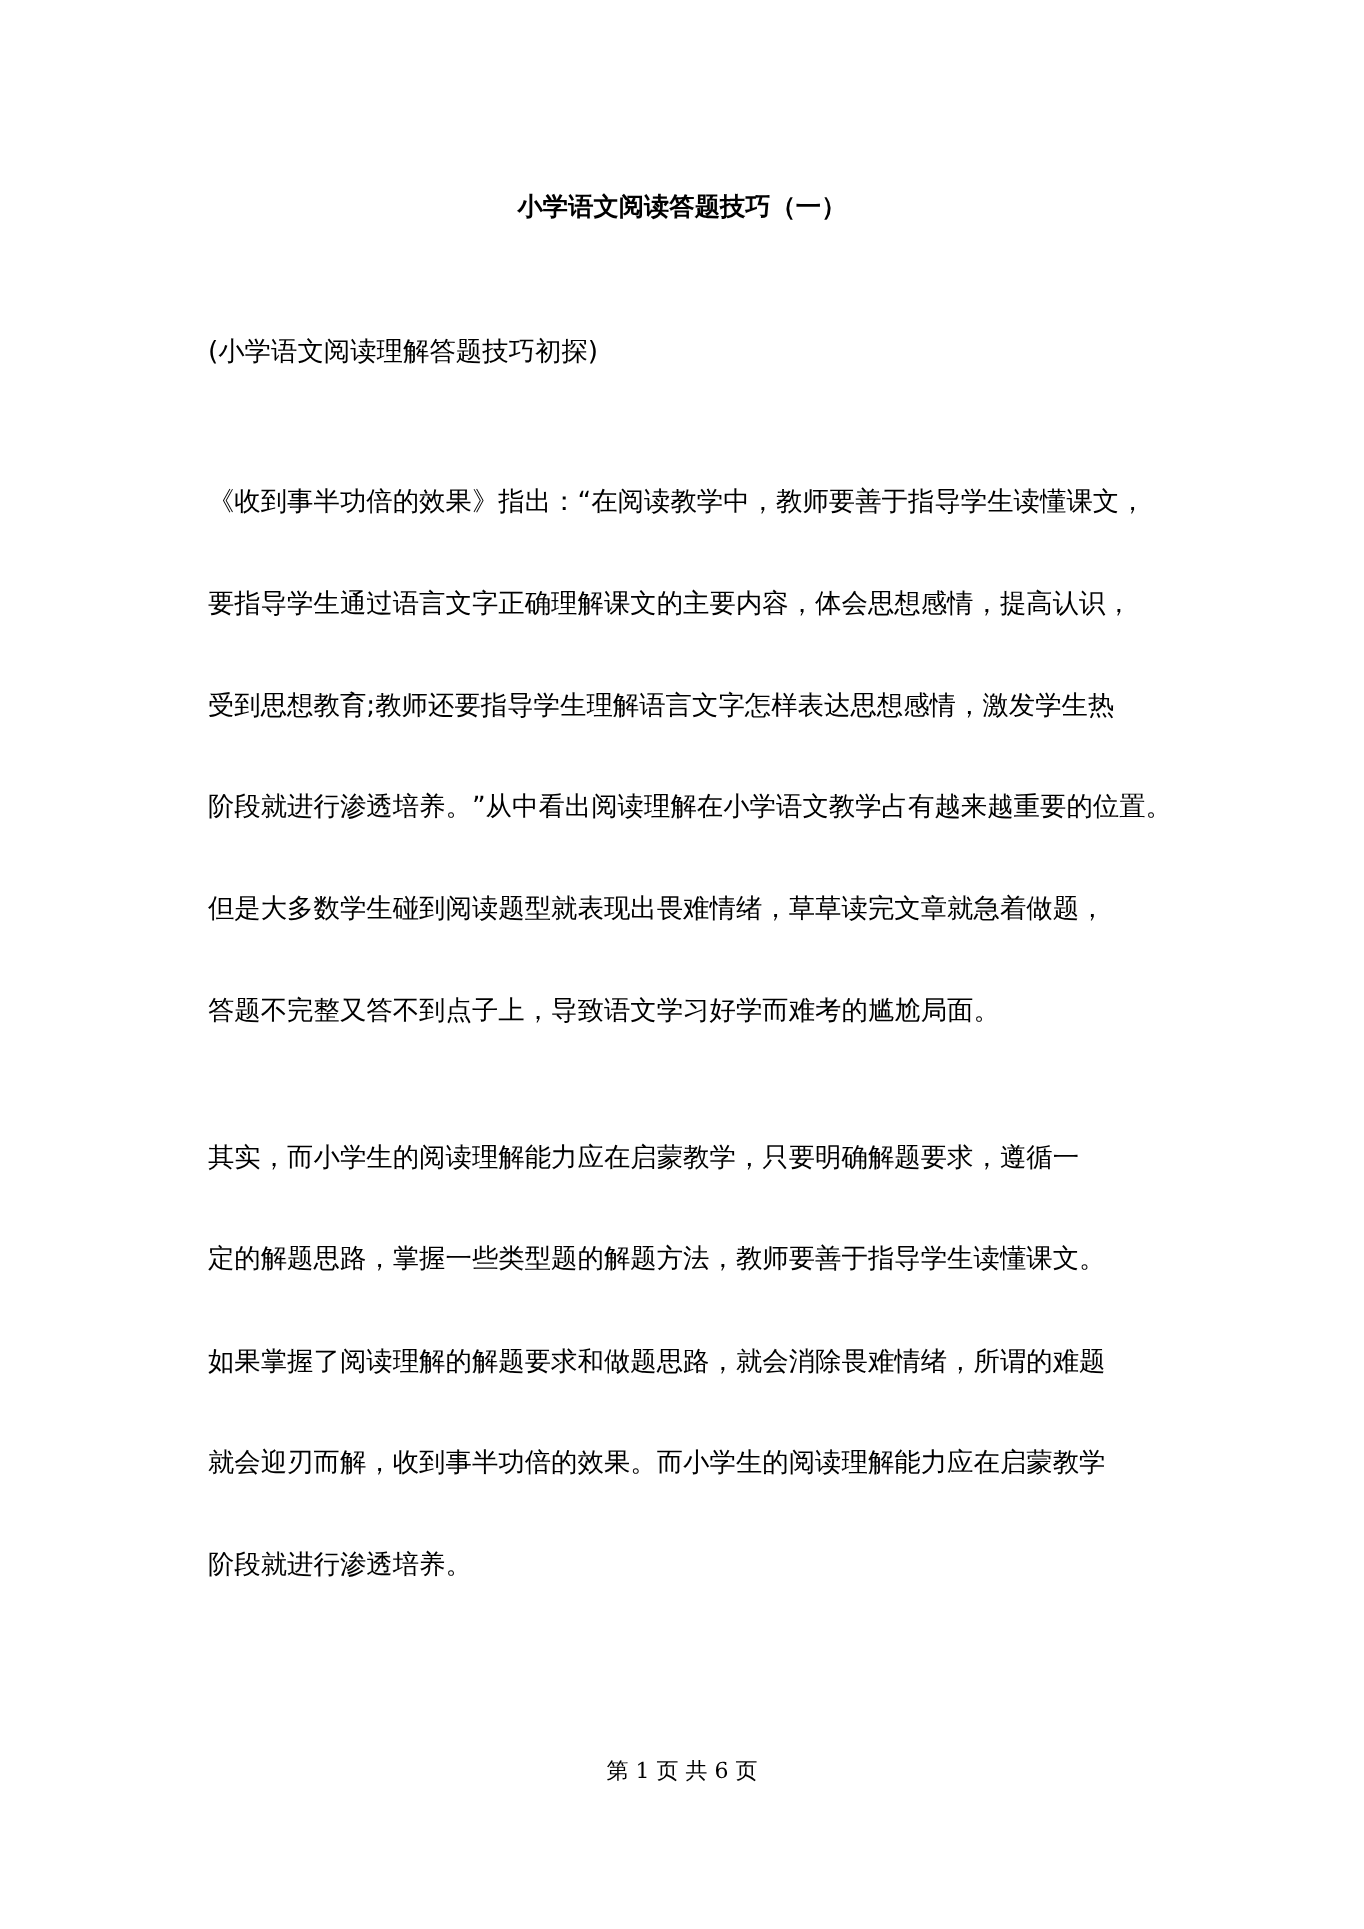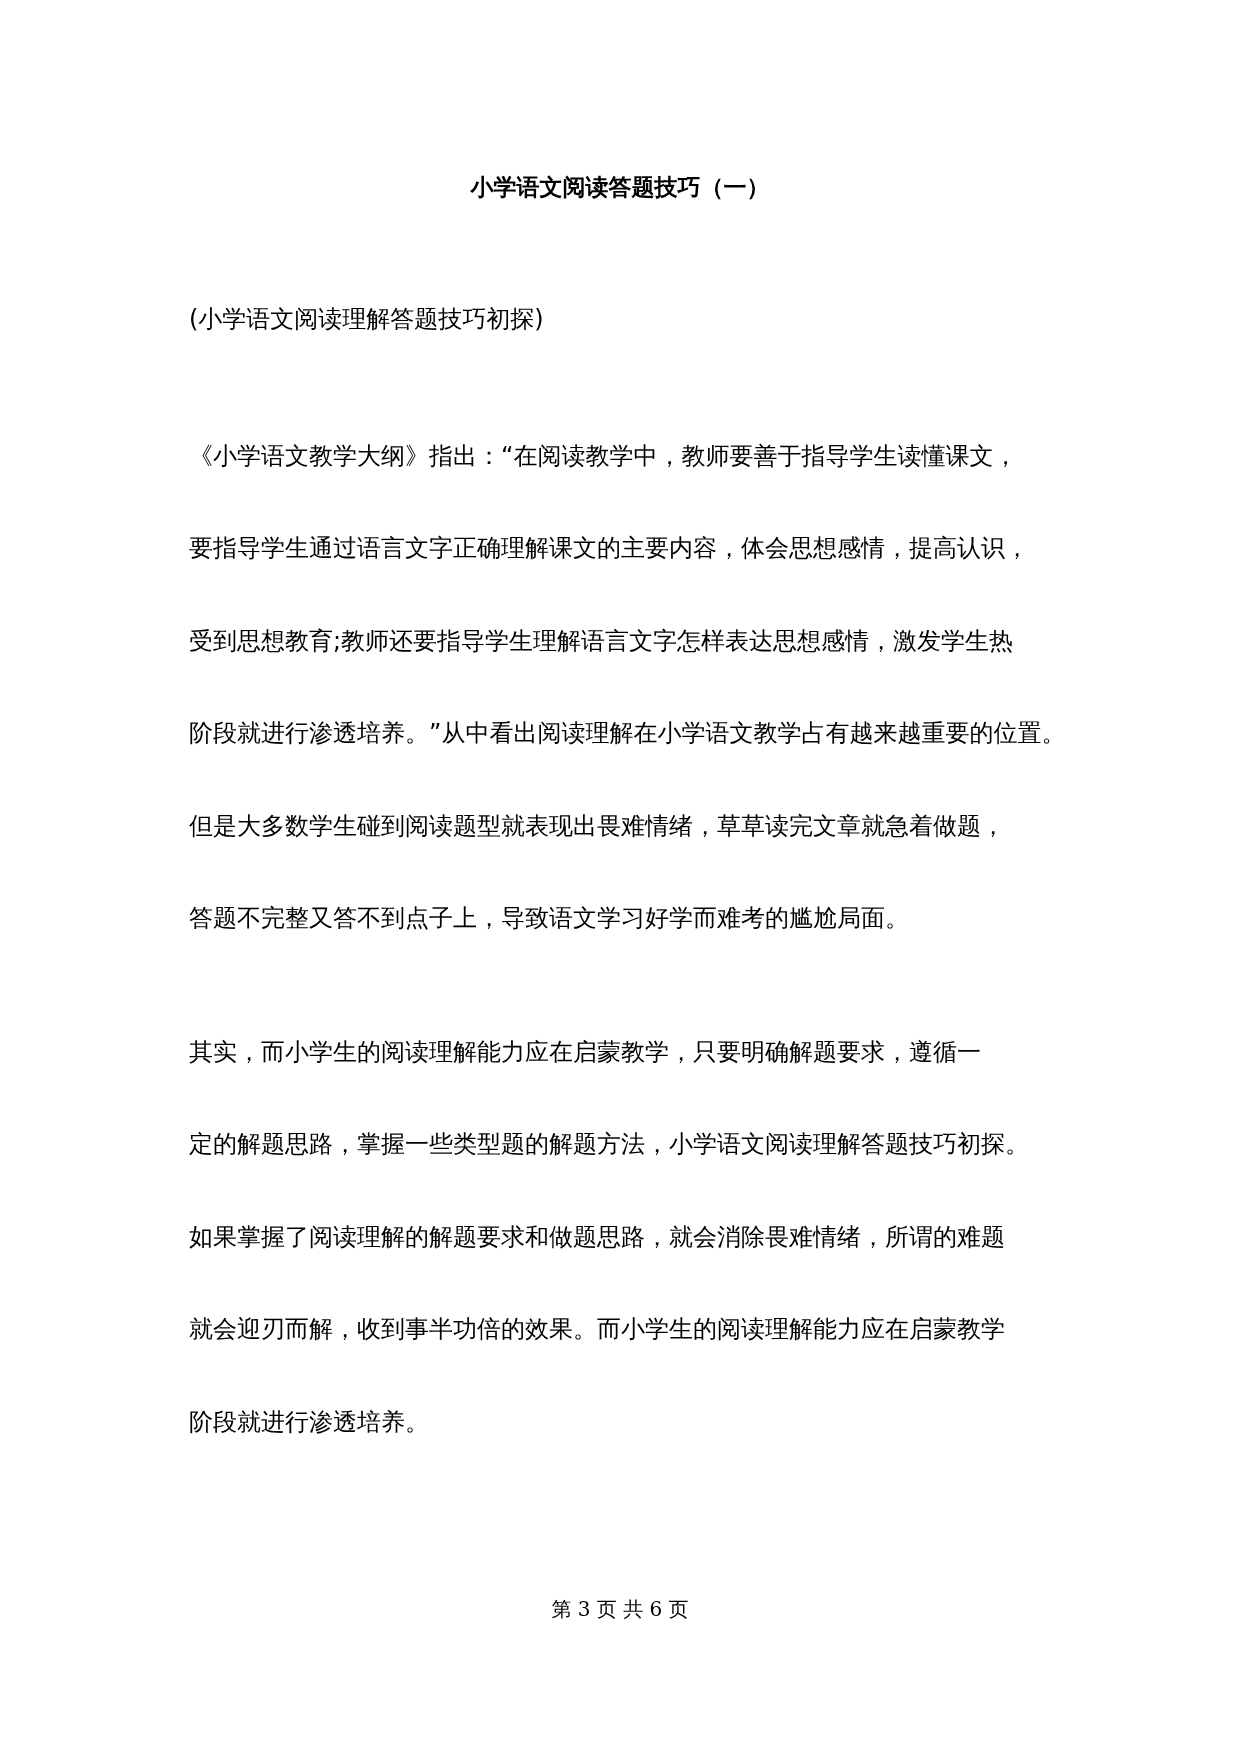--- a/index.html
+++ b/index.html
@@ -53,30 +53,30 @@
   </style>
 </head>
 <body>
 
 <div class="page">
   <div class="title">小学语文阅读答题技巧（一）</div>
 
   <div class="line" style="top:258px;">(小学语文阅读理解答题技巧初探)</div>
 
   <div>
-    <div class="line" style="top:395px;">《小学语文教学大纲》指出：“在阅读教学中，教师要善于指导学生读懂课文，</div>
+    <div class="line" style="top:395px;">《收到事半功倍的效果》指出：“在阅读教学中，教师要善于指导学生读懂课文，</div>
     <div class="line" style="top:487px;">要指导学生通过语言文字正确理解课文的主要内容，体会思想感情，提高认识，</div>
     <div class="line" style="top:580px;">受到思想教育;教师还要指导学生理解语言文字怎样表达思想感情，激发学生热</div>
     <div class="line" style="top:672px;">阶段就进行渗透培养。”从中看出阅读理解在小学语文教学占有越来越重要的位置。</div>
     <div class="line" style="top:765px;">但是大多数学生碰到阅读题型就表现出畏难情绪，草草读完文章就急着做题，</div>
     <div class="line" style="top:857px;">答题不完整又答不到点子上，导致语文学习好学而难考的尴尬局面。</div>
   </div>
 
   <div>
     <div class="line" style="top:991px;">其实，而小学生的阅读理解能力应在启蒙教学，只要明确解题要求，遵循一</div>
-    <div class="line" style="top:1083px;">定的解题思路，掌握一些类型题的解题方法，小学语文阅读理解答题技巧初探。</div>
+    <div class="line" style="top:1083px;">定的解题思路，掌握一些类型题的解题方法，教师要善于指导学生读懂课文。</div>
     <div class="line" style="top:1176px;">如果掌握了阅读理解的解题要求和做题思路，就会消除畏难情绪，所谓的难题</div>
     <div class="line" style="top:1268px;">就会迎刃而解，收到事半功倍的效果。而小学生的阅读理解能力应在启蒙教学</div>
     <div class="line" style="top:1361px;text-align:right;">阶段就进行渗透培养。</div>
   </div>
 
-  <div class="footer">第 3 页 共 6 页</div>
+  <div class="footer">第 1 页 共 6 页</div>
 </div>
 
 </body></html>

